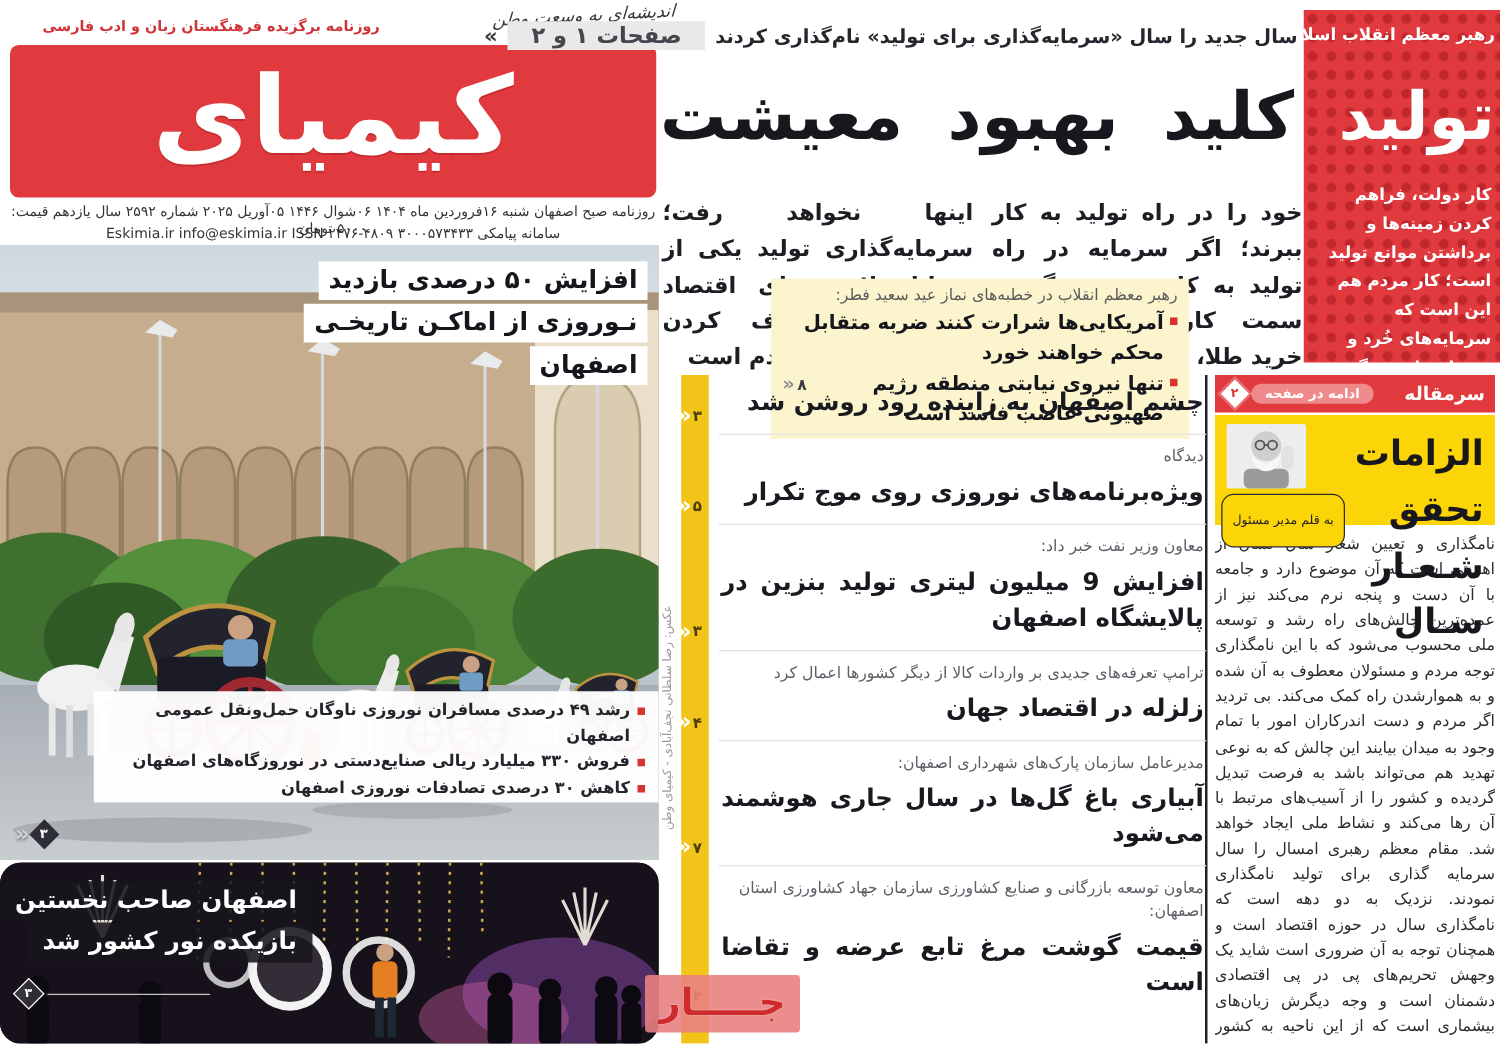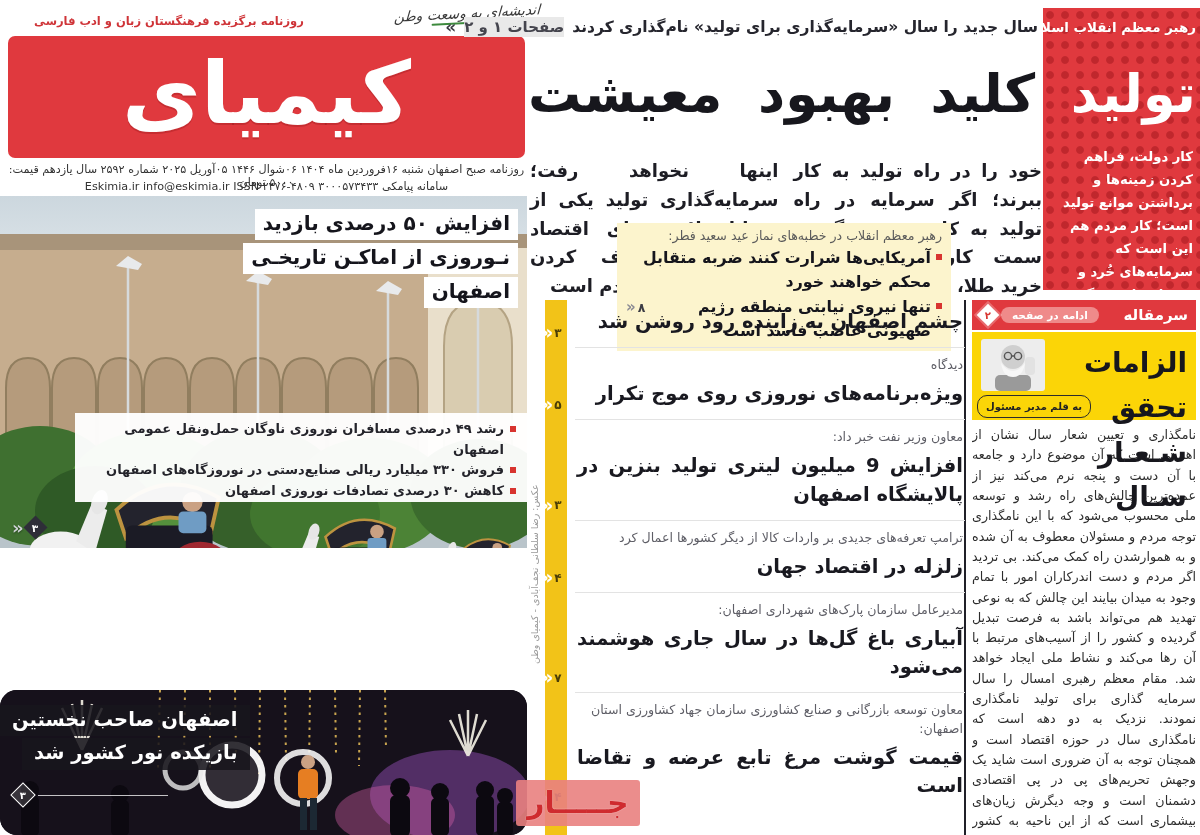--- a/index.html
+++ b/index.html
@@ -18,21 +18,21 @@
   
   .redbox{position:absolute;top:8px;right:0;width:157px;height:282px;background-color:#e0393e;
     background-image:radial-gradient(circle at 7px 7px, rgba(165,24,30,.55) 3.4px, transparent 4.4px);
     background-size:15px 15px;}
   .redbox-text{position:absolute;top:146px;right:7px;width:146px;color:#fff;font-weight:bold;font-size:13.2px;line-height:1.74;text-align:right;}
 
   
   .kicker-row{position:absolute;top:17px;left:522px;right:4px;display:flex;align-items:center;gap:8px;direction:rtl;}
   .kicker-red{flex:none;width:150px;color:#fff;font-weight:bold;font-size:13.4px;text-align:center;white-space:nowrap;}
   .kicker-main{color:#26262e;font-weight:bold;font-size:15.5px;white-space:nowrap;}
-  .kicker-pages{background:#e9e9e9;color:#45454e;font-weight:bold;font-size:15px;padding:1px 0;white-space:nowrap;text-align:right;}
+  .kicker-pages{background:#e9e9e9;color:#45454e;font-weight:bold;font-size:18px;padding:1px 19px;white-space:nowrap;text-align:right;}
   .kicker-chev{color:#3a3a42;font-size:17px;font-weight:bold;}
 
   
   .headline{position:absolute;top:44px;left:528px;width:668px;font-size:53px;font-weight:bold;line-height:100px;
     text-align:justify;text-align-last:justify;letter-spacing:-1px;
     background:linear-gradient(to left,#ffffff 0 154px,#17171d 154px);
     -webkit-background-clip:text;background-clip:text;color:transparent;}
 
   
   .deck{position:absolute;top:157px;left:530px;width:512px;display:flex;gap:15px;direction:rtl;}
@@ -51,38 +51,38 @@
   .sep-line{position:absolute;left:964px;top:300px;height:535px;width:2px;background:#202028;}
   .ed{position:absolute;top:300px;left:972px;width:224px;}
   .ed-bar{height:30px;background:#e0393e;display:flex;align-items:center;justify-content:space-between;padding:0 8px;direction:rtl;}
   .ed-sec{color:#fff;font-weight:bold;font-size:15px;}
   .ed-cont{display:flex;align-items:center;gap:5px;direction:ltr;}
   .ed-badge{width:16px;height:16px;background:#fff;transform:rotate(45deg);display:flex;align-items:center;justify-content:center;box-shadow:0 0 0 2px rgba(255,255,255,.25);}
   .ed-badge span{transform:rotate(-45deg);color:#d8342f;font-size:10px;font-weight:bold;}
   .ed-cont-pill{background:#ef8a8a;color:#fff;font-size:10.5px;font-weight:bold;padding:2px 11px;border-radius:10px;white-space:nowrap;}
   .ed-yellow{margin-top:2px;height:88px;background:#fbd507;position:relative;}
   .ed-photo{position:absolute;top:7px;left:9px;width:64px;height:52px;border-radius:3px;overflow:hidden;}
-  .ed-byline{position:absolute;top:63px;left:5px;background:#fbd507;border:1.5px solid #2c2c2c;border-radius:10px;font-size:10px;font-weight:bold;padding:5px 8px;color:#222;white-space:nowrap;}
+  .ed-byline{position:absolute;top:63px;left:5px;background:#fbd507;border:1.5px solid #2c2c2c;border-radius:10px;font-size:10px;font-weight:normal;padding:15px 8px;color:#222;white-space:nowrap;}
   .ed-title{position:absolute;top:9px;right:9px;width:136px;}
   .ed-title div{font-size:28px;font-weight:bold;color:#17171d;line-height:1.6;text-align:justify;text-align-last:justify;}
   .ed-body{margin-top:5px;height:408px;overflow:hidden;font-size:12.7px;line-height:1.6;color:#2c2c2c;text-align:justify;}
 
   
   .yellowbar{position:absolute;top:300px;left:545px;width:22px;height:535px;background:#f2c318;}
   .news{position:absolute;top:300px;left:575px;width:390px;}
   .news-item{position:relative;padding:8px 2px 11px;border-bottom:1px solid #e3e3e3;}
   .news-item:last-child{border-bottom:none;}
   .nk{font-size:12.6px;color:#5e5e66;margin-bottom:5px;line-height:1.5;text-align:right;}
   .nt{font-size:19.5px;font-weight:bold;color:#191920;line-height:1.45;text-align:justify;}
   .pg{position:absolute;left:-34px;bottom:5px;display:flex;align-items:center;direction:ltr;}
   .pg-ch{color:#fff;font-size:19px;font-weight:bold;line-height:1;}
   .pg-n{color:#4a3d07;font-size:12px;font-weight:bold;margin-left:1px;}
 
   
-  .photo1{position:absolute;top:196px;left:0;width:527px;height:352px;overflow:hidden;background:#b9c4ca;}
+  .photo1{position:absolute;top:196px;left:0;width:527px;height:492px;overflow:hidden;background:#b9c4ca;}
   .p1-head{position:absolute;top:13px;right:9px;}
   .p1-head div{display:block;width:fit-content;background:#fff;color:#15151c;font-weight:bold;font-size:20px;line-height:1.25;padding:2px 8px 4px;margin-bottom:3px;}
   .p1-cap{position:absolute;bottom:46px;right:0;background:rgba(255,255,255,.96);padding:6px 11px 0;max-width:430px;}
   .p1-cap div{position:relative;font-size:13px;font-weight:bold;color:#24242b;line-height:1.6;padding-right:12px;text-align:right;}
   .p1-cap div::before{content:"";position:absolute;right:0;top:7px;width:6px;height:6px;background:#d8342f;}
   .photo-pg{position:absolute;display:flex;align-items:center;gap:3px;direction:ltr;}
   .photo-pg .ch{color:#cfd3d6;font-size:18px;font-weight:bold;text-shadow:0 1px 2px rgba(0,0,0,.4);}
   .photo-pg .dm{width:17px;height:17px;background:#2e2e38;transform:rotate(45deg);display:flex;align-items:center;justify-content:center;}
   .photo-pg .dm span{transform:rotate(-45deg);color:#fff;font-size:10.5px;font-weight:bold;}
   .p1-pg{bottom:10px;left:12px;}

